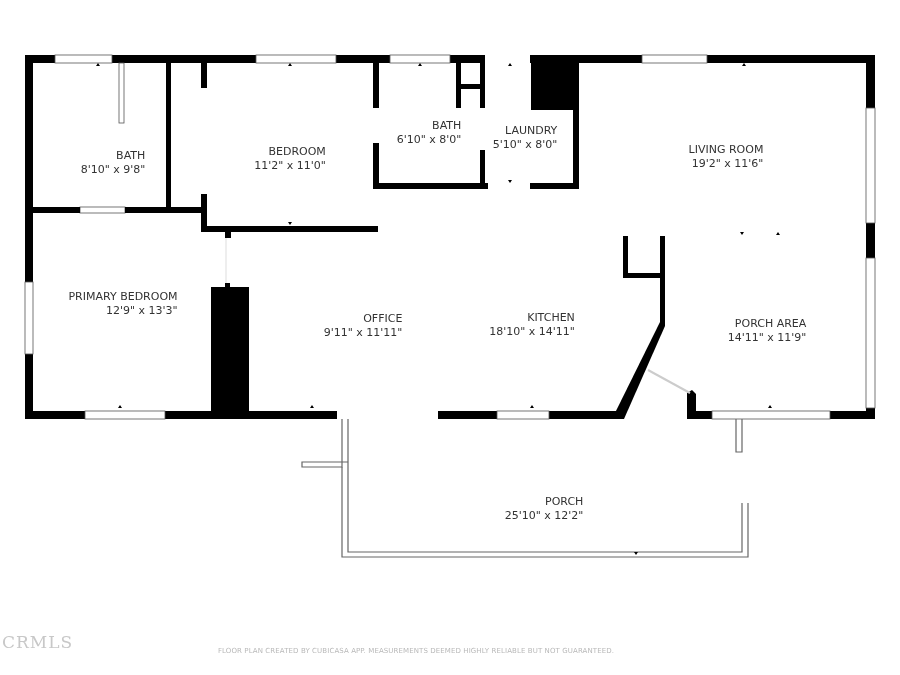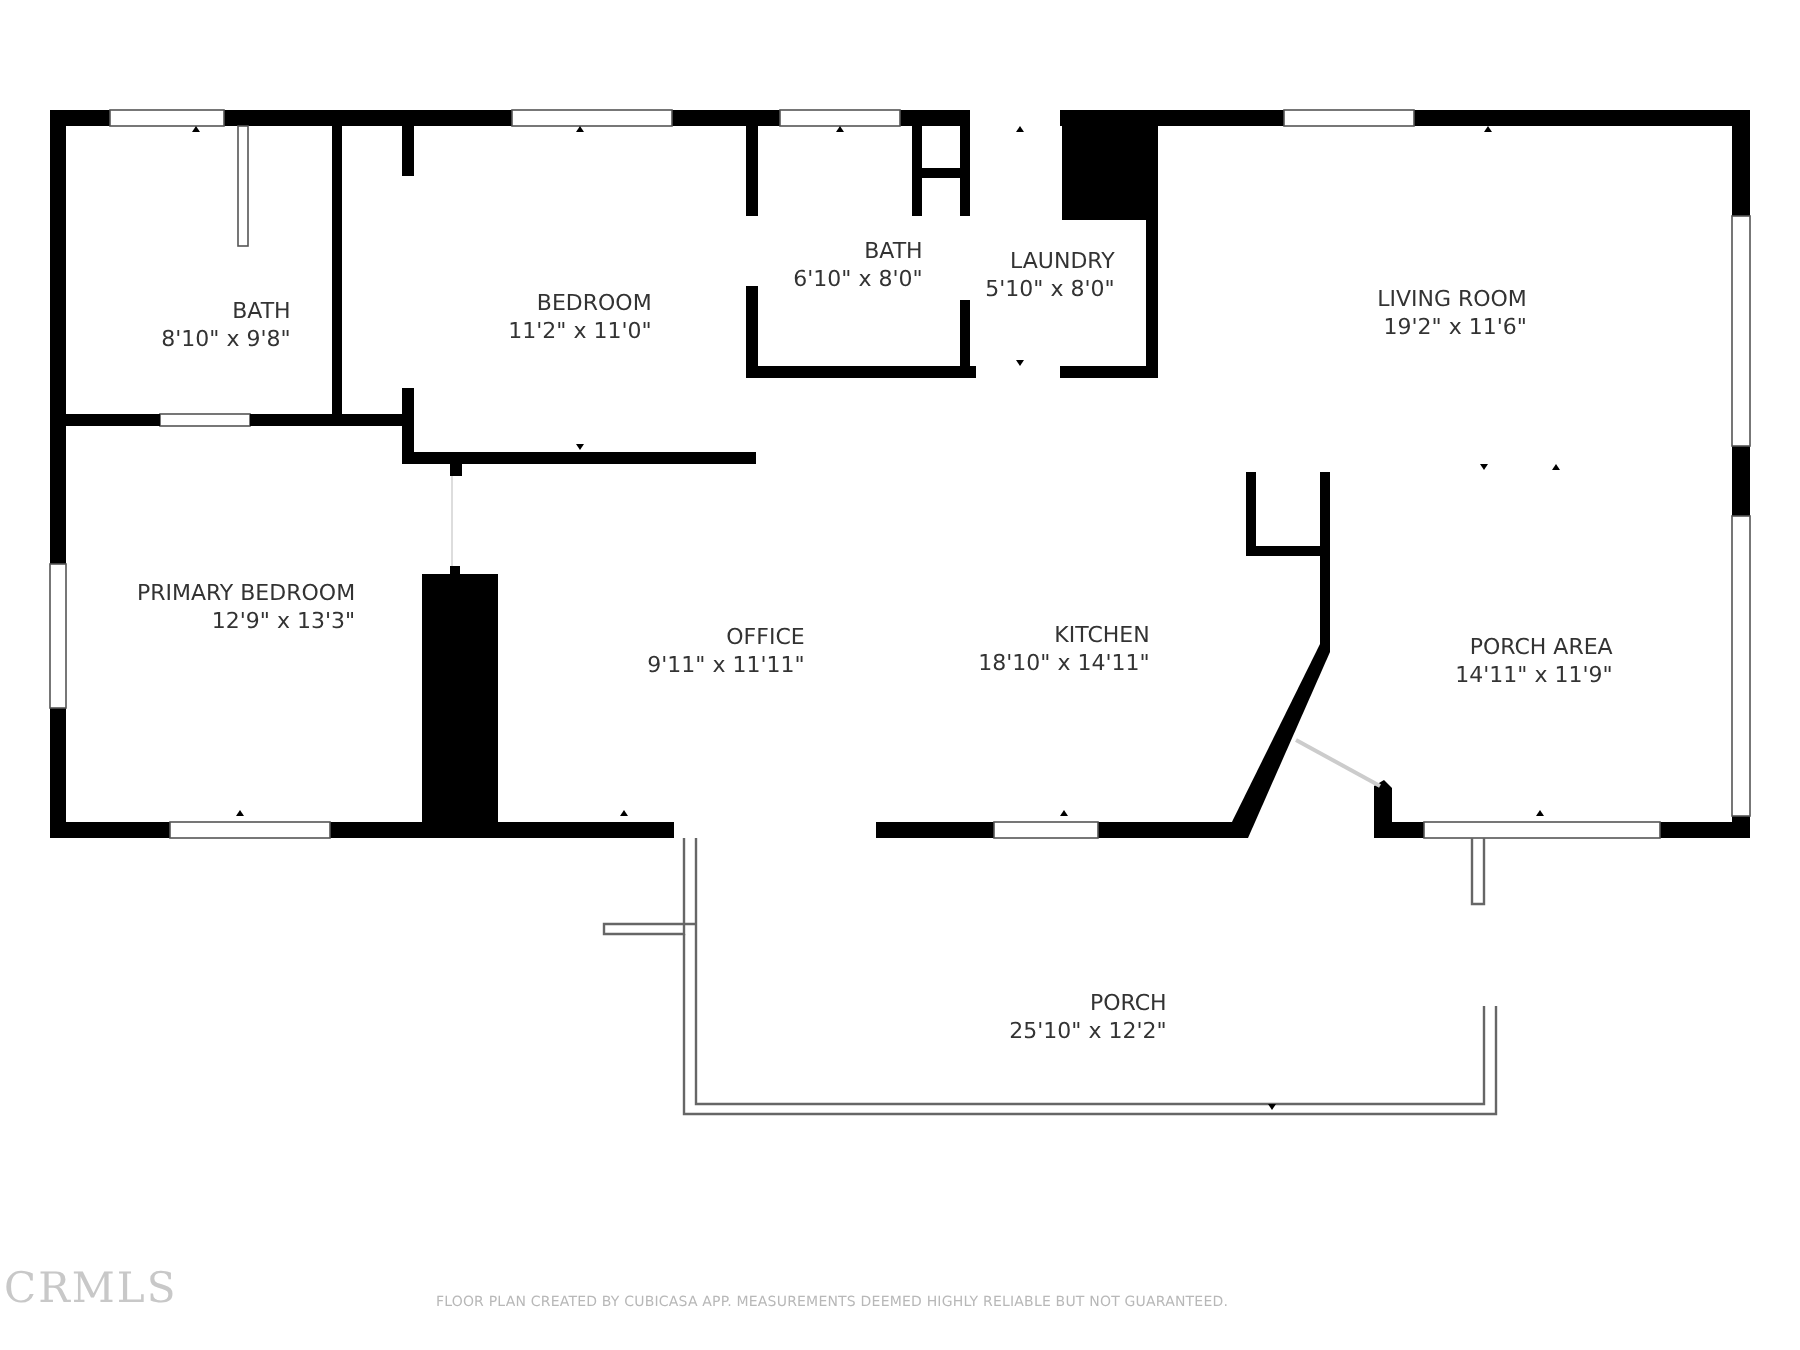--- a/index.html
+++ b/index.html
@@ -5,21 +5,21 @@
     html, body { margin: 0; padding: 0; background: #ffffff; }
     body { width: 900px; height: 675px; position: relative; overflow: hidden; font-family: "DejaVu Sans", sans-serif; }
     #plan { position: absolute; left: 0; top: 0; width: 900px; height: 675px; }
     .wall { fill: #000; }
     .win { fill: #fff; stroke: #555; stroke-width: 0.8; }
     .thin { fill: none; stroke: #666; stroke-width: 1.2; }
     .mark { fill: #000; }
     .room-label { position: absolute; text-align: right; font-size: 11px; line-height: 14px; color: #333; transform: translateX(-50%); white-space: nowrap; }
     .room-label .name, .room-label .dim { display: block; }
     .footer-note { position: absolute; left: 0; width: 832px; top: 647px; text-align: center; font-size: 7px; color: #b8b8b8; letter-spacing: 0.1px; }
-    .watermark { position: absolute; left: 2px; top: 632px; font-size: 21px; color: #c8c8c8; letter-spacing: 1px; font-family: "DejaVu Serif", serif; }
+    .watermark { position: absolute; left: 2px; top: 632px; font-size: 17px; color: #c8c8c8; letter-spacing: 1px; font-family: "DejaVu Serif", serif; }
   </style>
 </head>
 <body>
 
 <svg id="plan" viewBox="0 0 900 675" xmlns="http://www.w3.org/2000/svg">
 
   <g>
 
     <rect class="wall" x="25" y="55" width="350" height="8"></rect>
 

